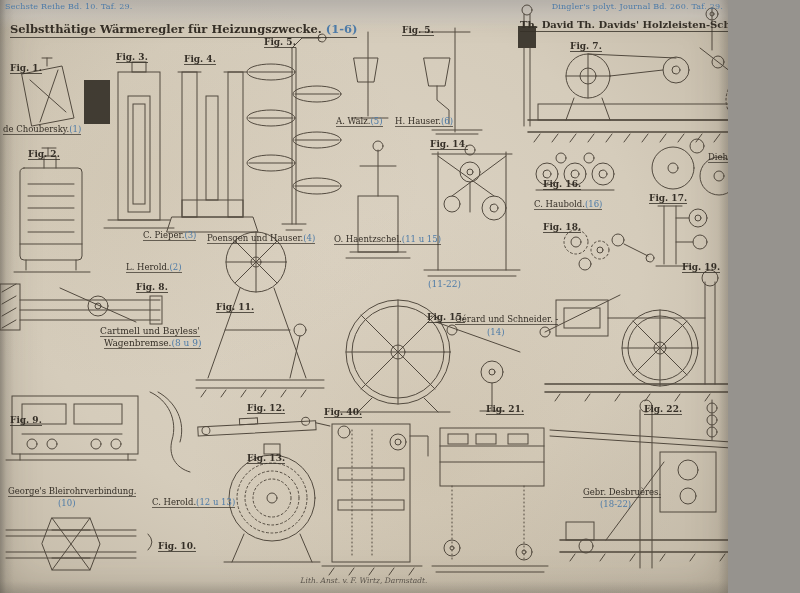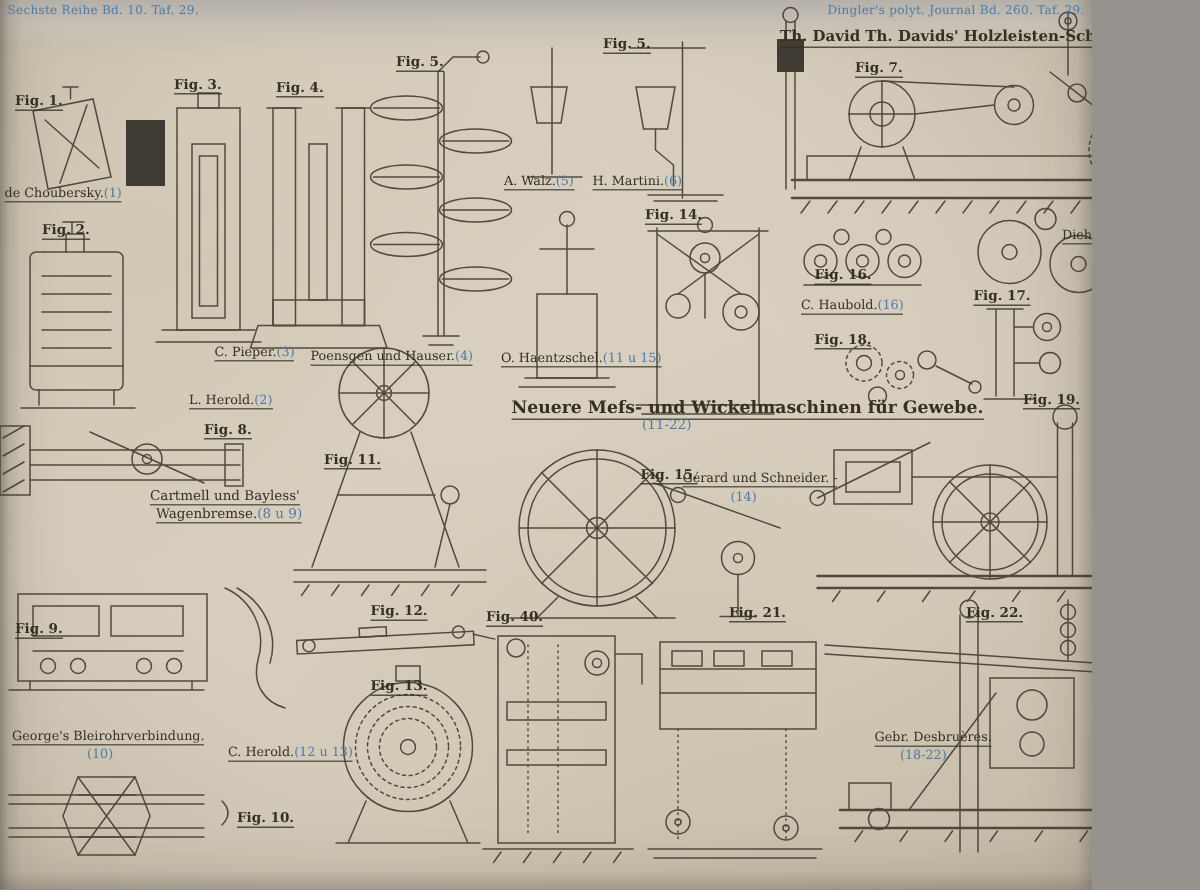--- a/index.html
+++ b/index.html
@@ -291,26 +291,27 @@
       <path d="M575,554 l-5,7 M605,554 l-5,7 M635,554 l-5,7 M665,554 l-5,7 M695,554 l-5,7 M725,554 l-5,7 M755,554 l-5,7 M785,554 l-5,7"></path>
       <circle cx="586" cy="546" r="7"></circle>
         <circle cx="762" cy="546" r="7"></circle>
       <rect x="566" y="522" width="28" height="18"></rect>
     </g>
   </svg>
 
   <div class="hdr l">Sechste Reihe Bd. 10. Taf. 29.</div>
   <div class="hdr r">Dingler's polyt. Journal Bd. 260. Taf. 29.</div>
 
+  <div class="title" style="left:10px;top:22px;font-size:11.5px;">
+    <span>Selbstthätige Wärmeregler für Heizungszwecke.</span>
+    <span class="ref">(1-6)</span>
+  </div>
   <div class="title" style="left:520px;top:19px;font-size:10px;">
     <span>Th. David Th. Davids' Holzleisten-Schleifmaschine.</span>
     
-  </div>
-  <div class="title" style="left:341px;top:264px;font-size:11.5px;">
-    <span>Neuere Mefs- und Wickelmaschinen für Gewebe.</span>
   </div>
   <div class="refline" style="left:428px;top:279px;font-size:9px;">(11-22)</div>
 
   <span class="figlabel" style="left:10px;top:63px;">Fig. 1.</span>
   <span class="figlabel" style="left:28px;top:149px;">Fig. 2.</span>
   <span class="figlabel" style="left:116px;top:52px;">Fig. 3.</span>
   <span class="figlabel" style="left:184px;top:54px;">Fig. 4.</span>
   <span class="figlabel" style="left:264px;top:37px;">Fig. 5.</span>
   <span class="figlabel" style="left:402px;top:25px;">Fig. 5.</span>
   <span class="figlabel" style="left:570px;top:41px;">Fig. 7.</span>
@@ -339,21 +340,21 @@
   <span class="caption" style="left:143px;top:230px;">
     <span>C. Pieper.</span><span class="ref">(3)</span>
   </span>
   <span class="caption" style="left:207px;top:233px;">
     <span>Poensgen und Hauser.</span><span class="ref">(4)</span>
   </span>
   <span class="caption" style="left:336px;top:116px;">
     <span>A. Walz.</span><span class="ref">(5)</span>
   </span>
   <span class="caption" style="left:395px;top:116px;">
-    <span>H. Martini.</span><span class="ref">(6)</span>
+    <span>H. Hauser.</span><span class="ref">(6)</span>
   </span>
   <span class="caption" style="left:334px;top:234px;">
     <span>O. Haentzschel.</span><span class="ref">(11 u 15)</span>
   </span>
   <span class="caption" style="left:534px;top:199px;">
     <span>C. Haubold.</span><span class="ref">(16)</span>
   </span>
   <span class="caption" style="left:708px;top:152px;">
     <span>Diehl.</span><span class="ref">(15)</span>
   </span>
@@ -369,13 +370,14 @@
   <span class="caption" style="left:8px;top:486px;">George's Bleirohrverbindung.</span>
   <span class="refline" style="left:58px;top:498px;">(10)</span>
 
   <span class="caption" style="left:152px;top:497px;">
     <span>C. Herold.</span><span class="ref">(12 u 13)</span>
   </span>
 
   <span class="caption" style="left:583px;top:487px;">Gebr. Desbruères.</span>
   <span class="refline" style="left:600px;top:499px;">(18-22)</span>
 
+  <div class="footer">Lith. Anst. v. F. Wirtz, Darmstadt.</div>
 </div>
 
 </body></html>

